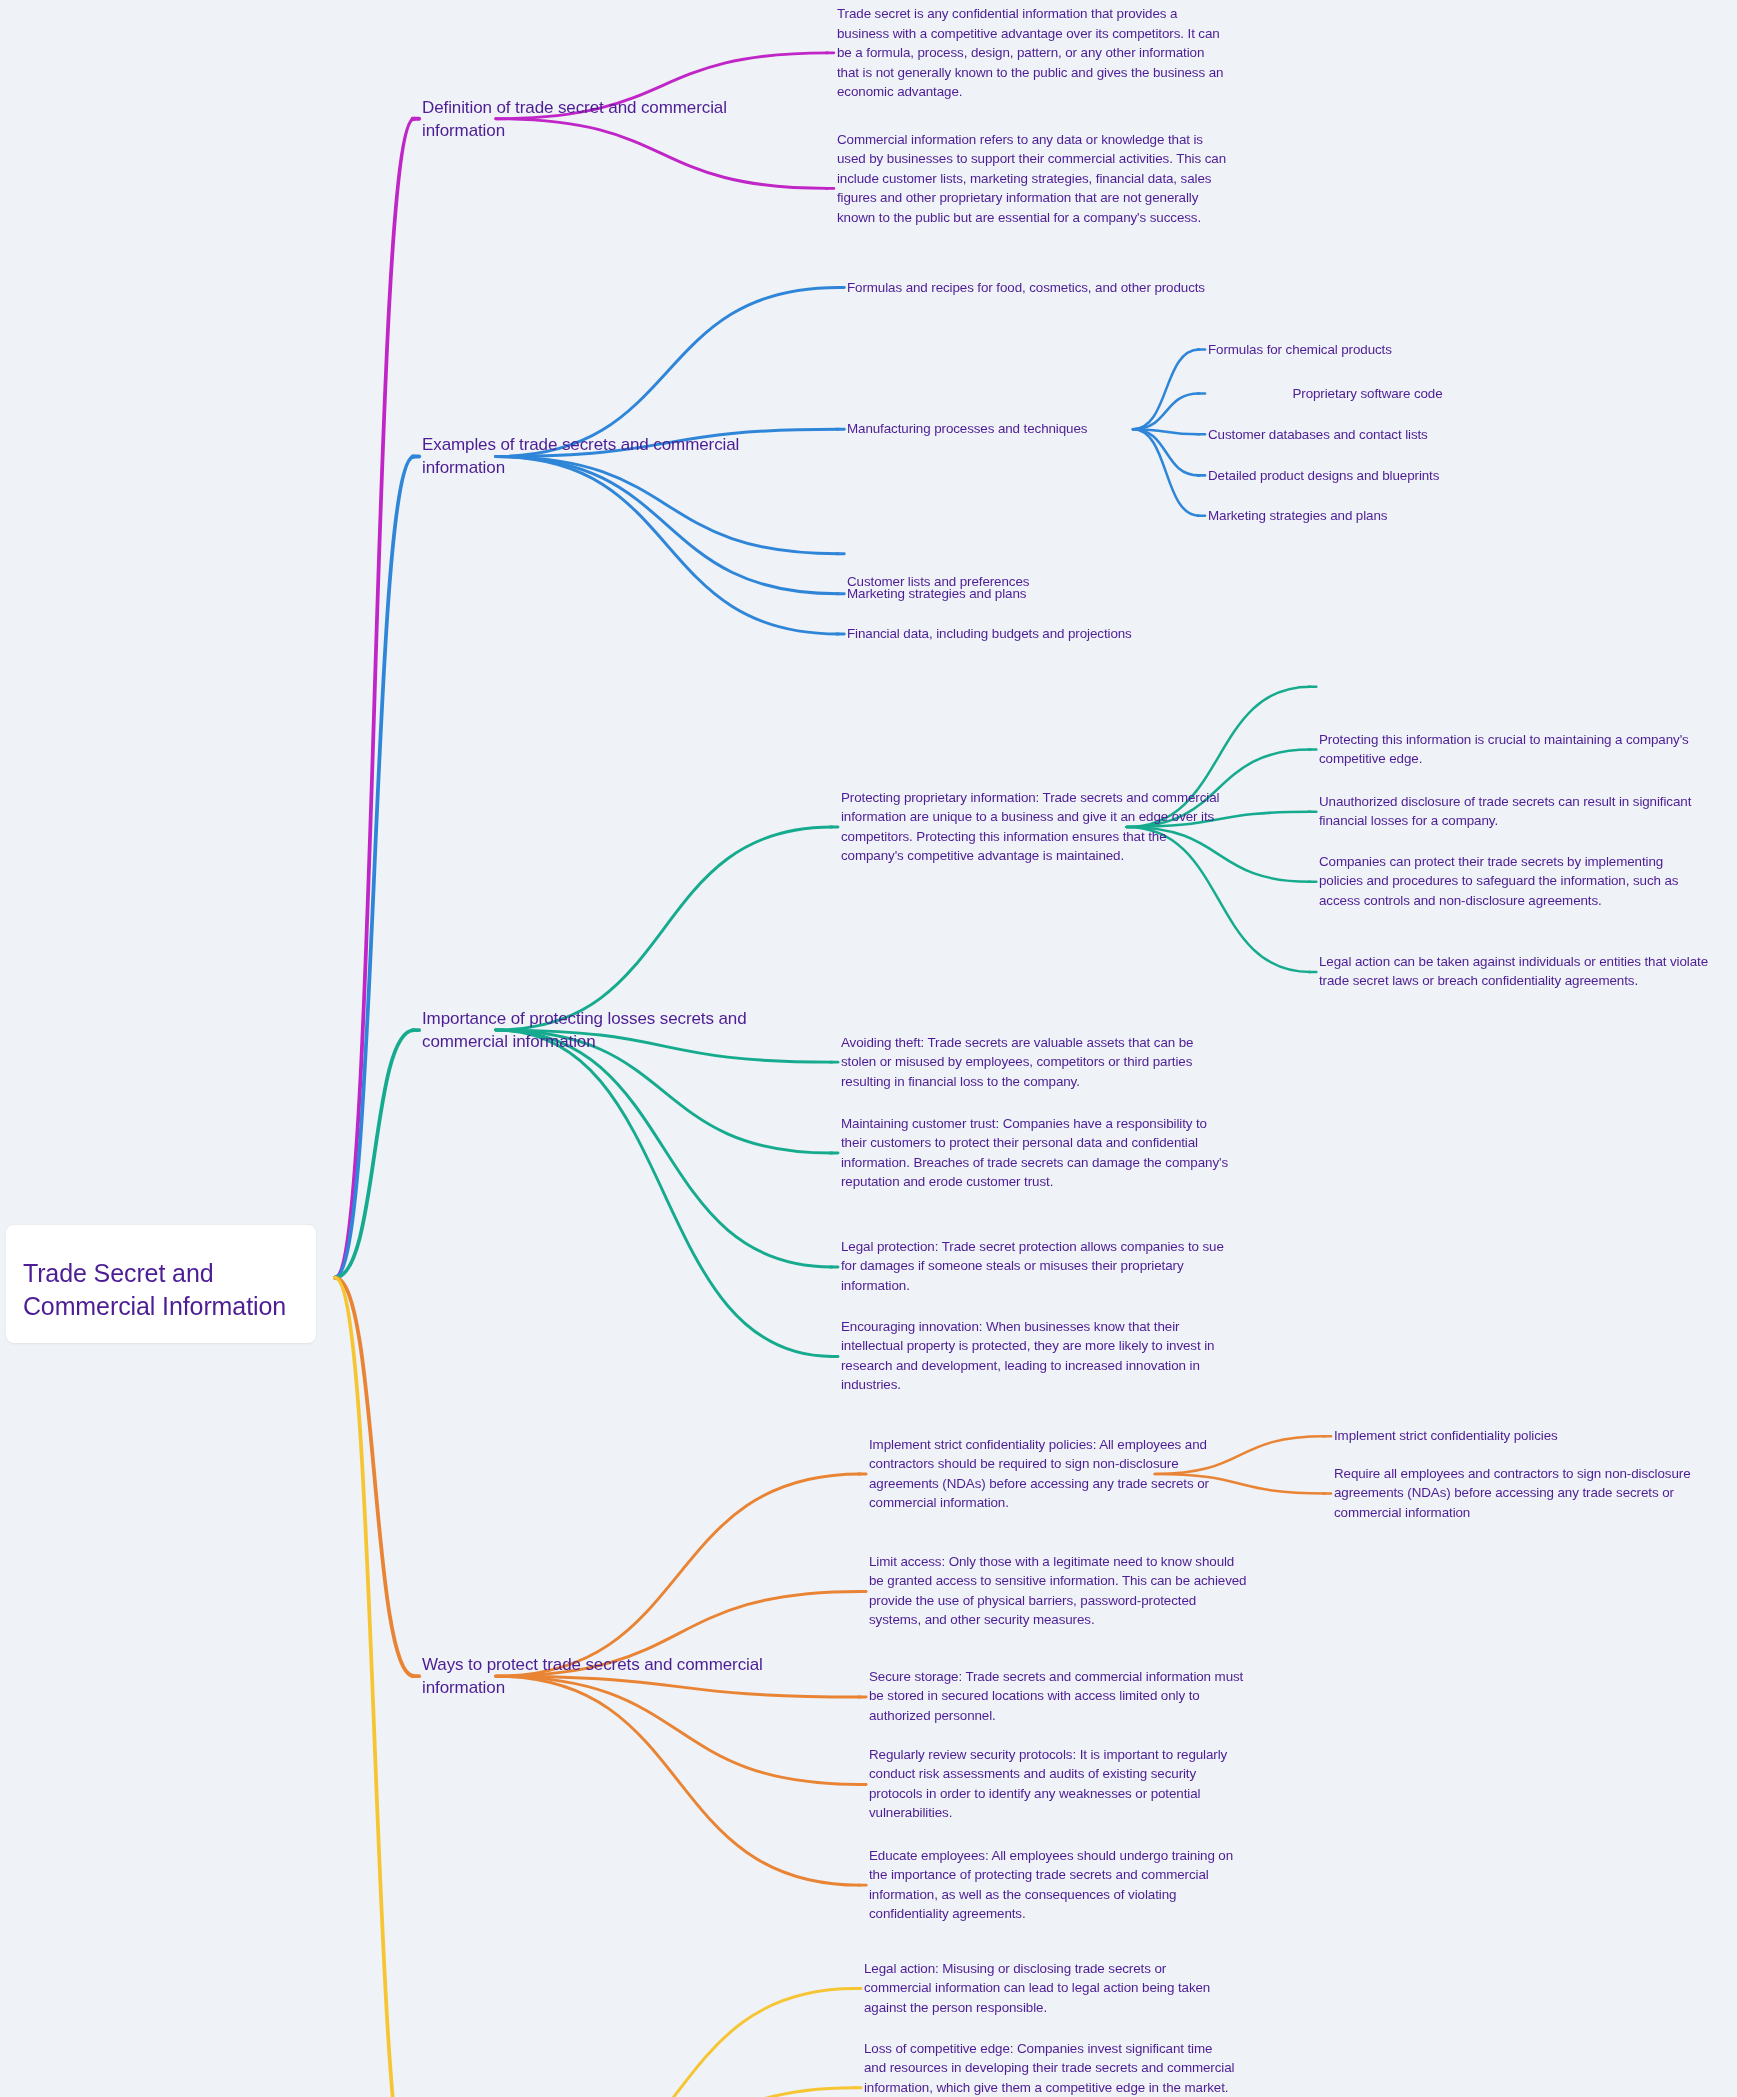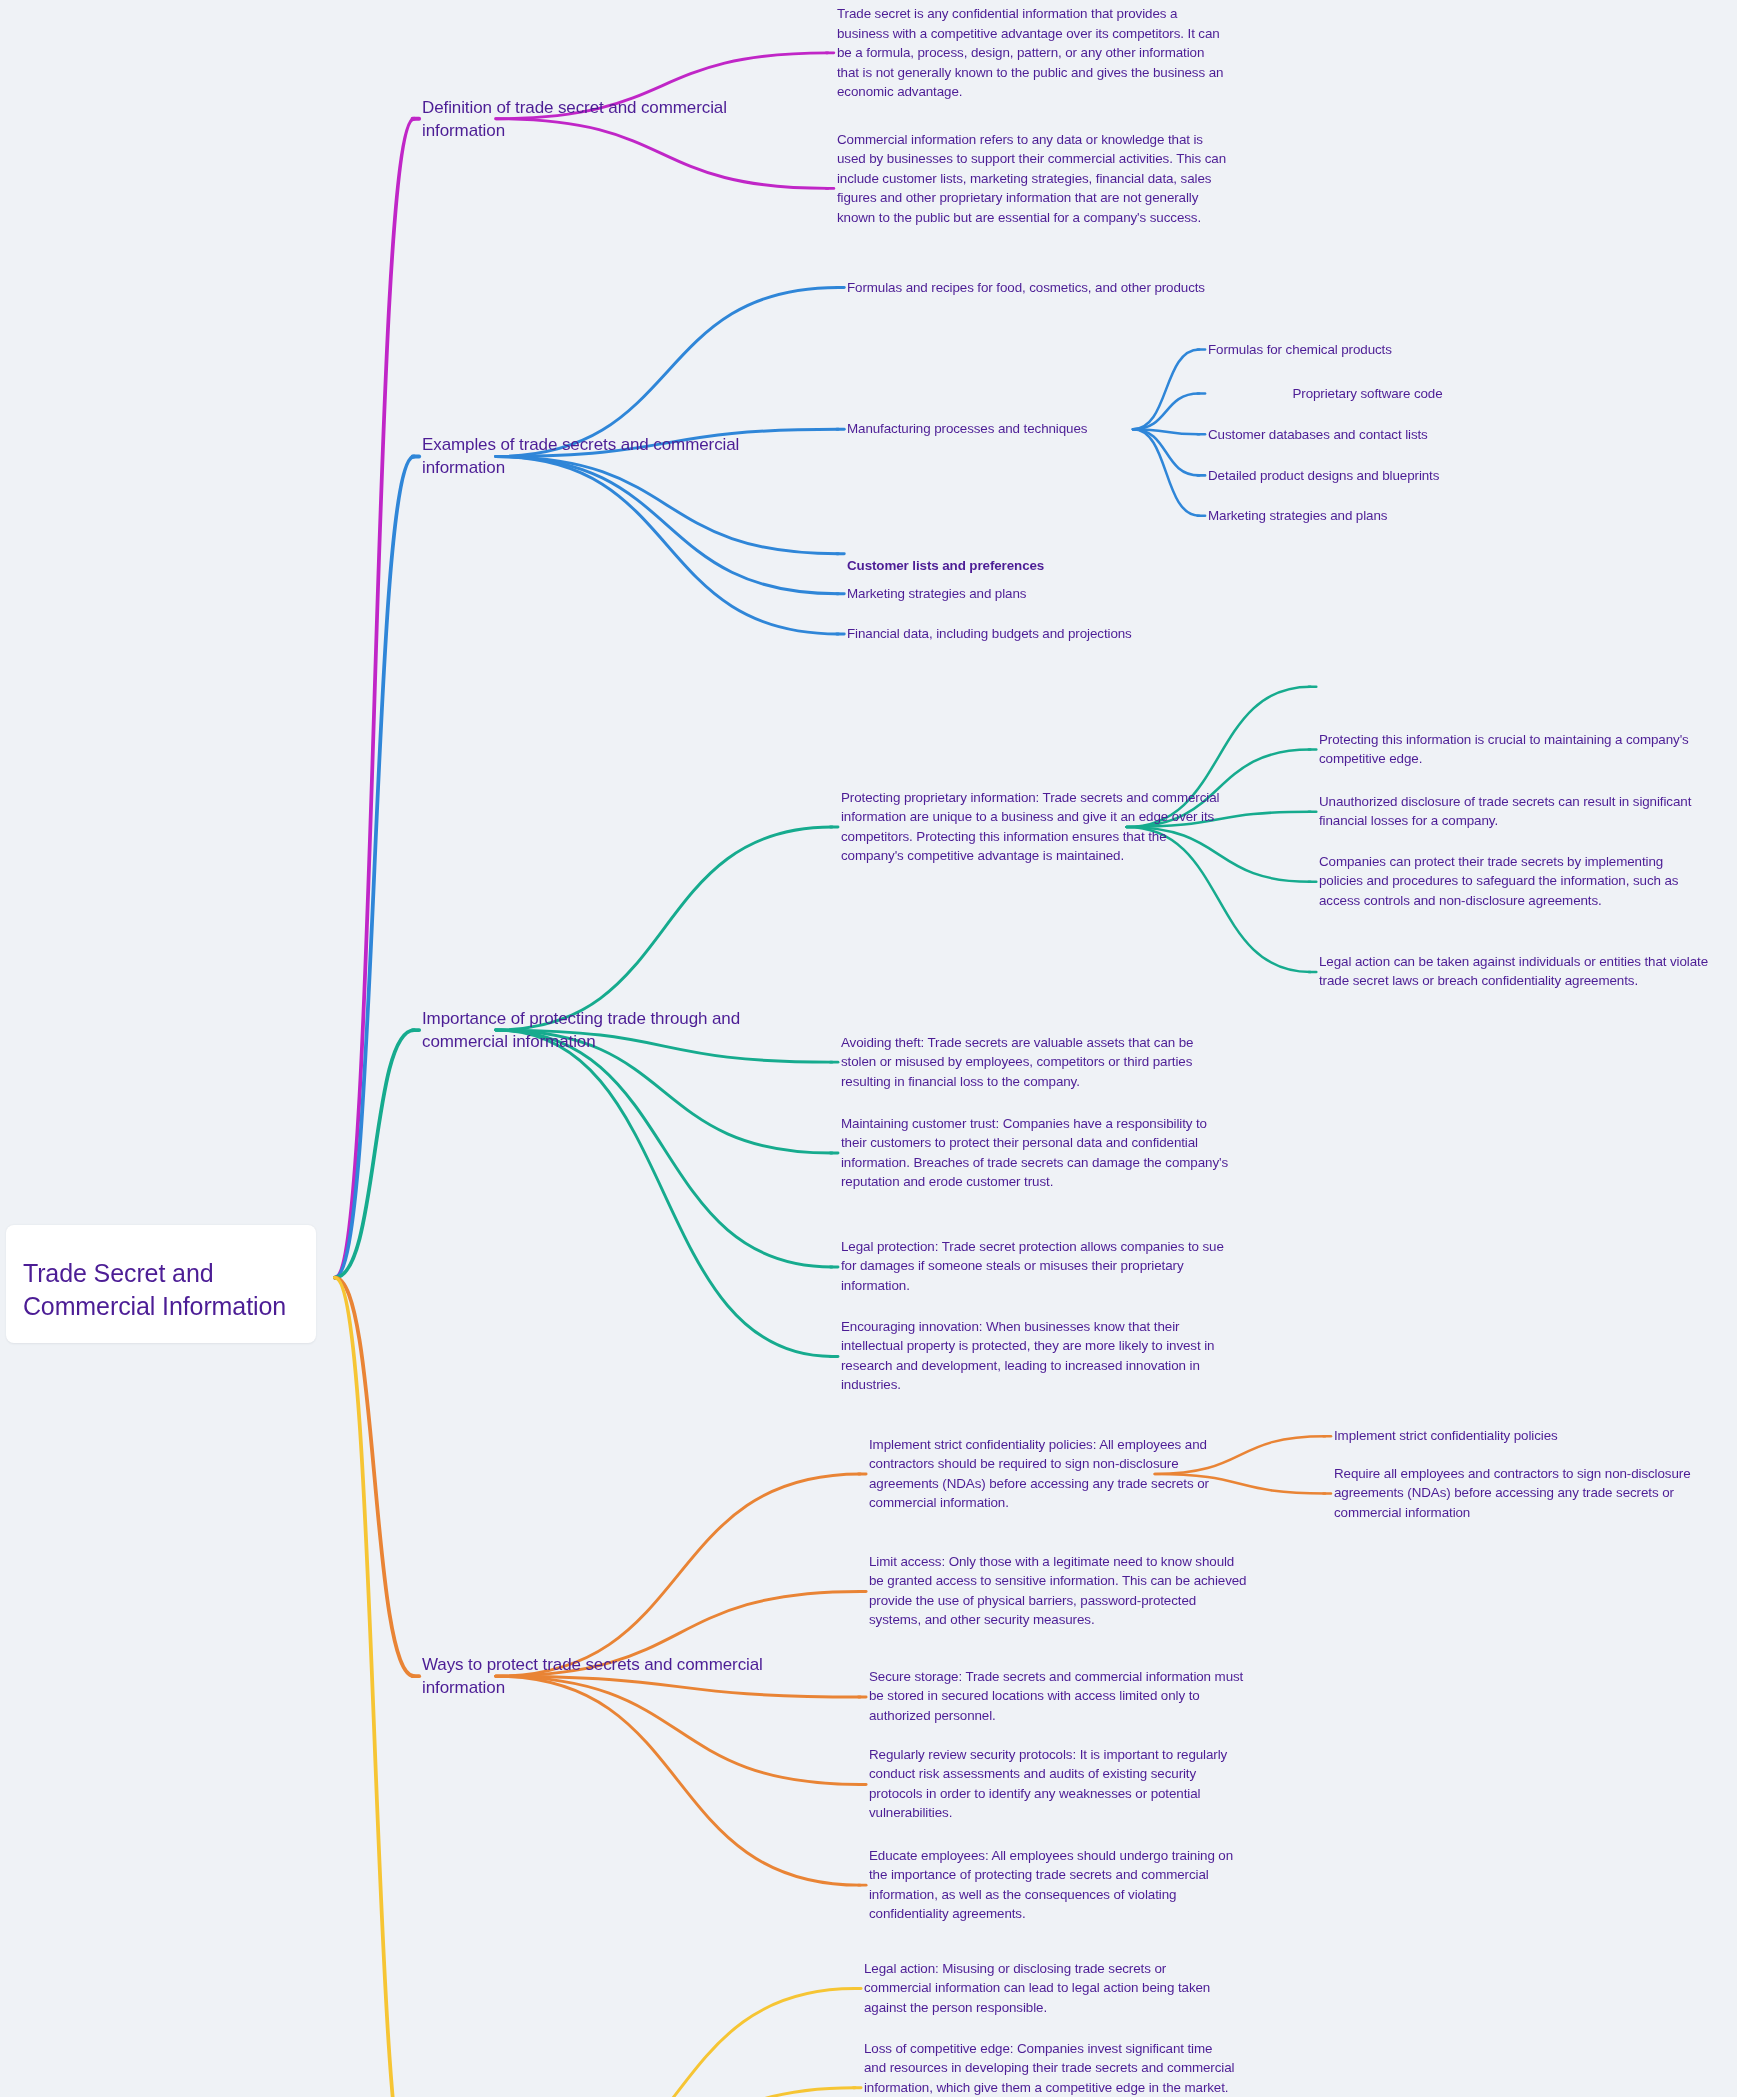--- a/index.html
+++ b/index.html
@@ -152,32 +152,32 @@
     </div>
   <div class="node b3" style="left: 1208px; top: 425px; width: 319px;">
     <span class="txt">Customer databases and contact lists</span>
     </div>
   <div class="node b3" style="left: 1208px; top: 466px; width: 319px;">
     <span class="txt">Detailed product designs and blueprints</span>
     </div>
   <div class="node b3" style="left: 1208px; top: 506px; width: 319px;">
     <span class="txt">Marketing strategies and plans</span>
     </div>
-  <div class="node b2" style="left: 847px; top: 556px; width: 319px; font-weight: bold;">
+  <div class="node b2" style="left: 847px; top: 572px; width: 319px;">
     <span class="txt">Customer lists and preferences</span>
     </div>
   <div class="node b2" style="left: 847px; top: 584px; width: 319px;">
     <span class="txt">Marketing strategies and plans</span>
     </div>
   <div class="node b2" style="left: 847px; top: 624px; width: 361px;">
     <span class="txt">Financial data, including budgets and projections</span>
     </div>
 
   <div class="node b1" style="left: 422px; top: 1007px; width: 348px;">
-    <span class="txt">Importance of protecting trade through and commercial information</span>
+    <span class="txt">Importance of protecting losses secrets and commercial information</span>
     </div>
   <div class="node b2" style="left: 841px; top: 788px; width: 390px;">
     <span class="txt">Protecting proprietary information: Trade secrets and commercial information are unique to a business and give it an edge over its competitors. Protecting this information ensures that the company's competitive advantage is maintained.</span>
     </div>
   <div class="node b3" style="left: 1319px; top: 730px; width: 390px;">
     <span class="txt">Protecting this information is crucial to maintaining a company's competitive edge.</span>
     </div>
   <div class="node b3" style="left: 1319px; top: 792px; width: 390px;">
     <span class="txt">Unauthorized disclosure of trade secrets can result in significant financial losses for a company.</span>
     </div>

